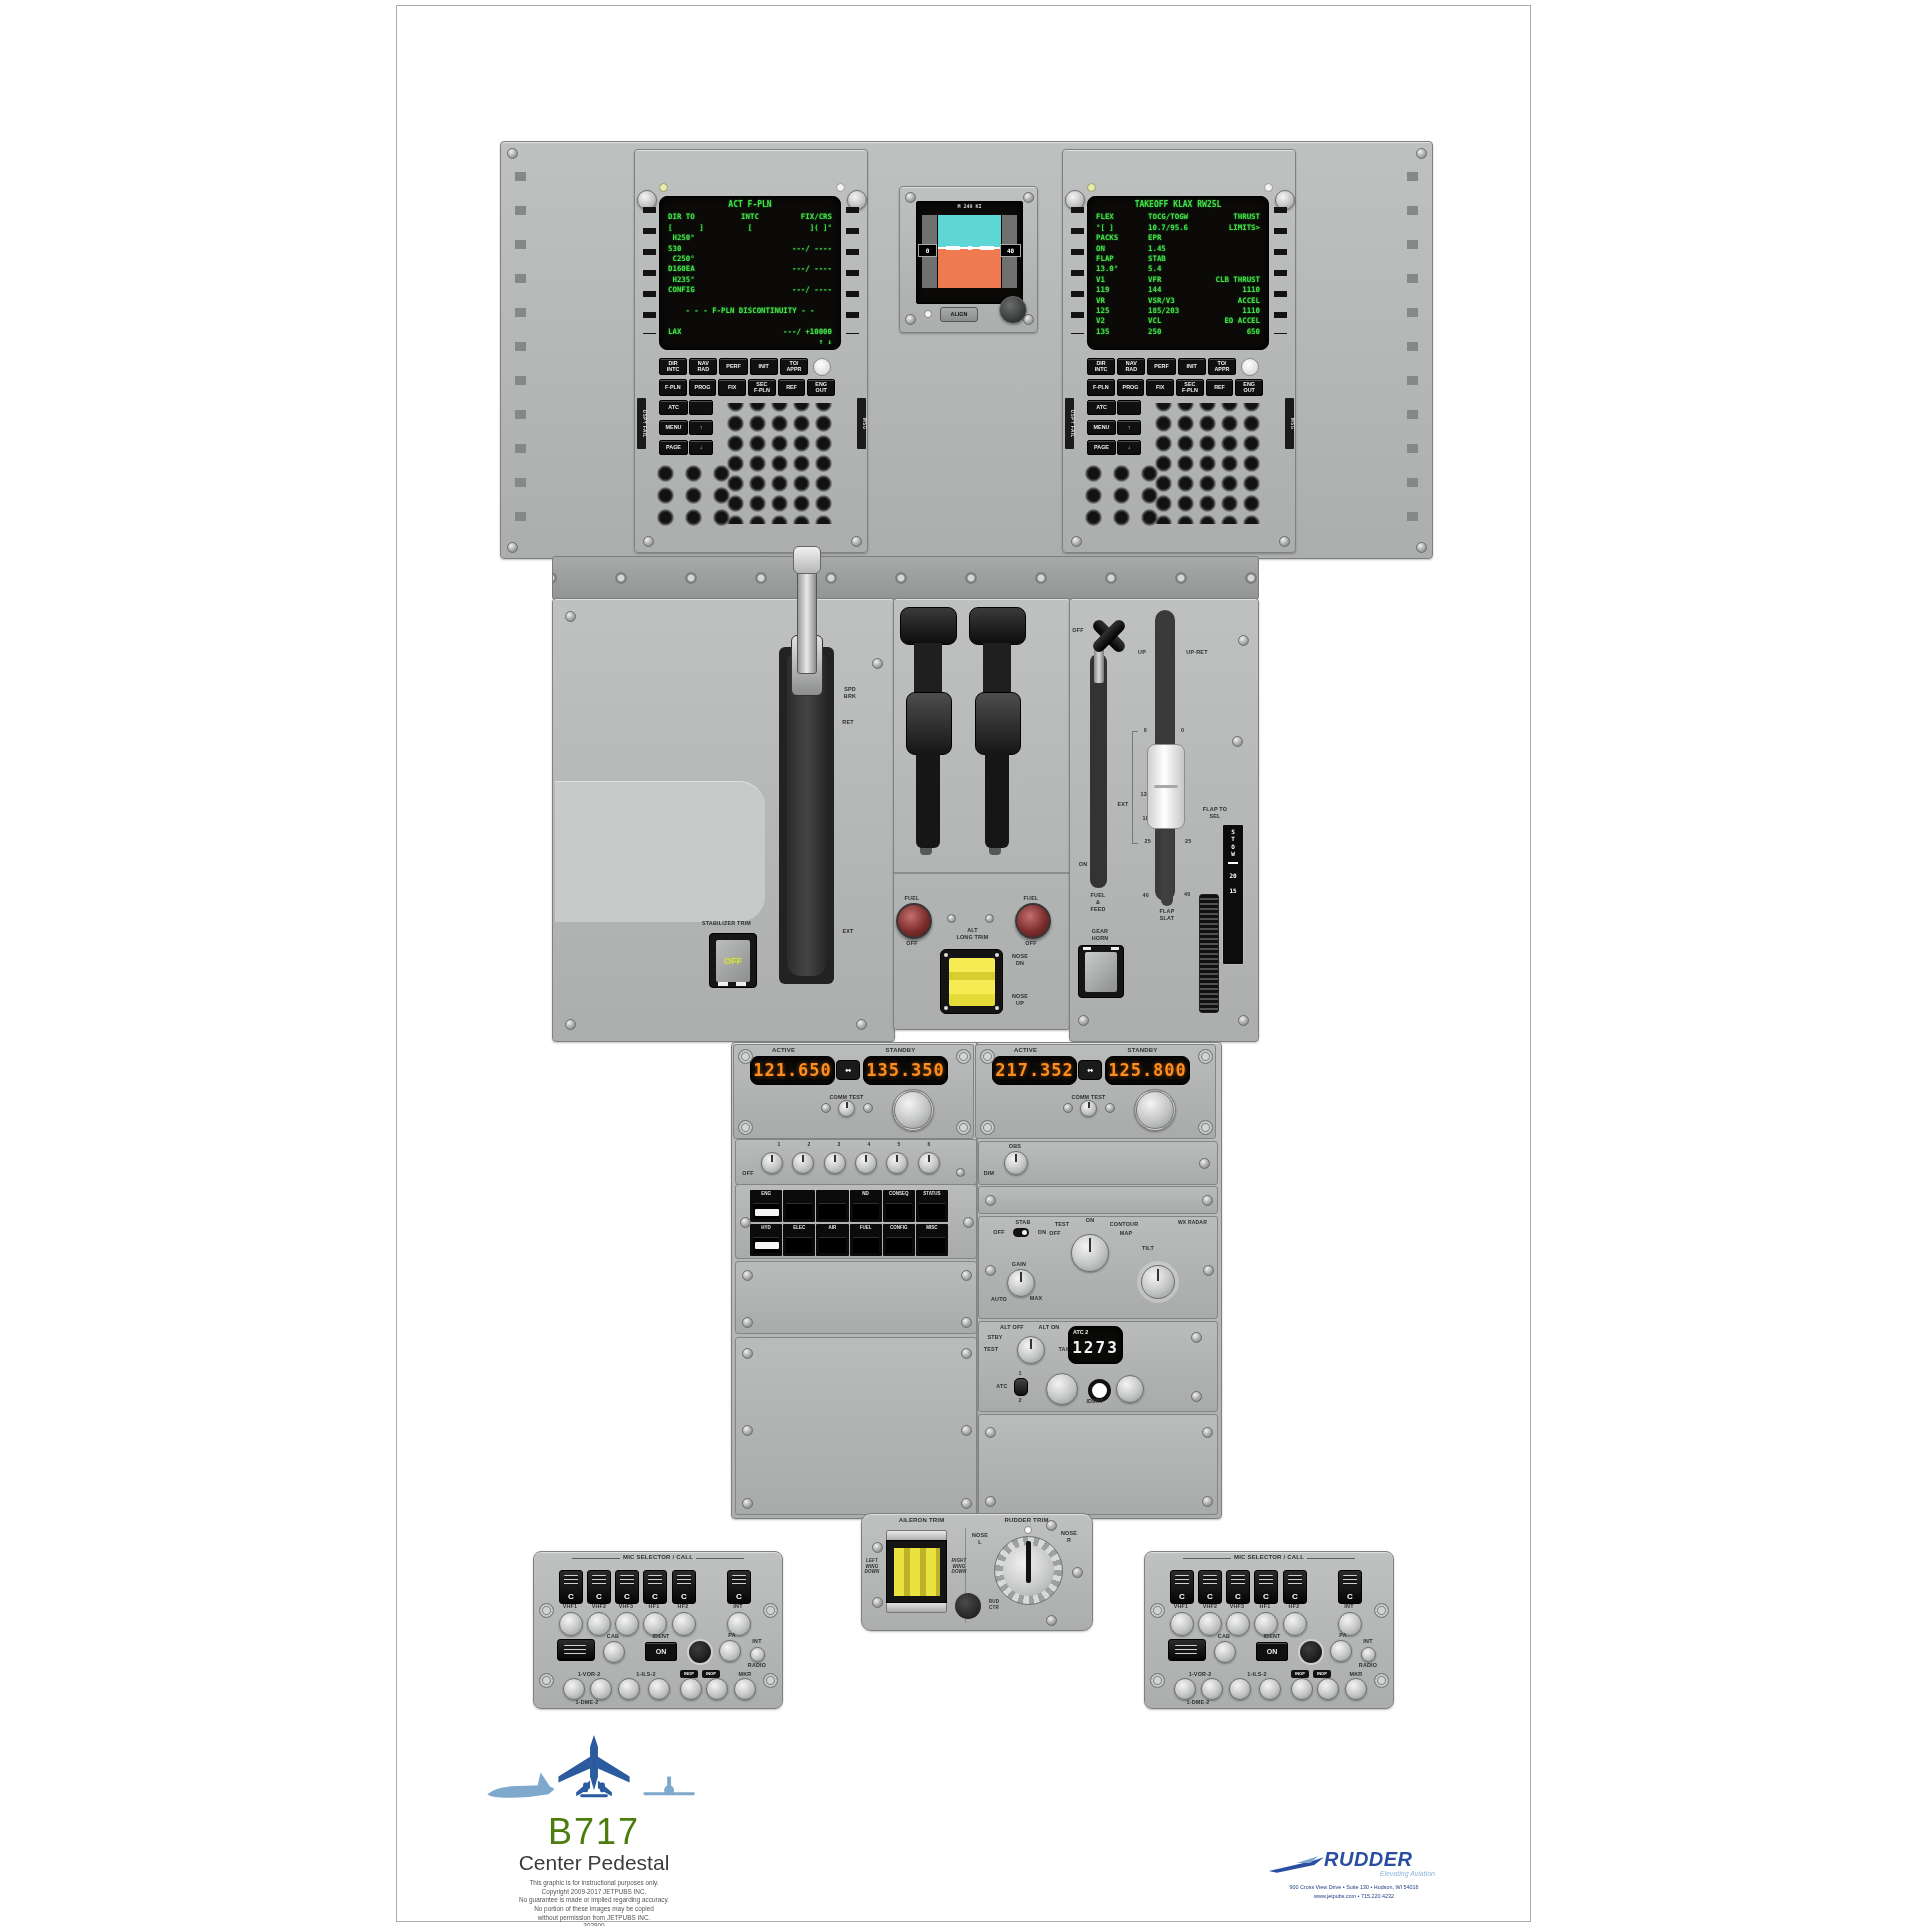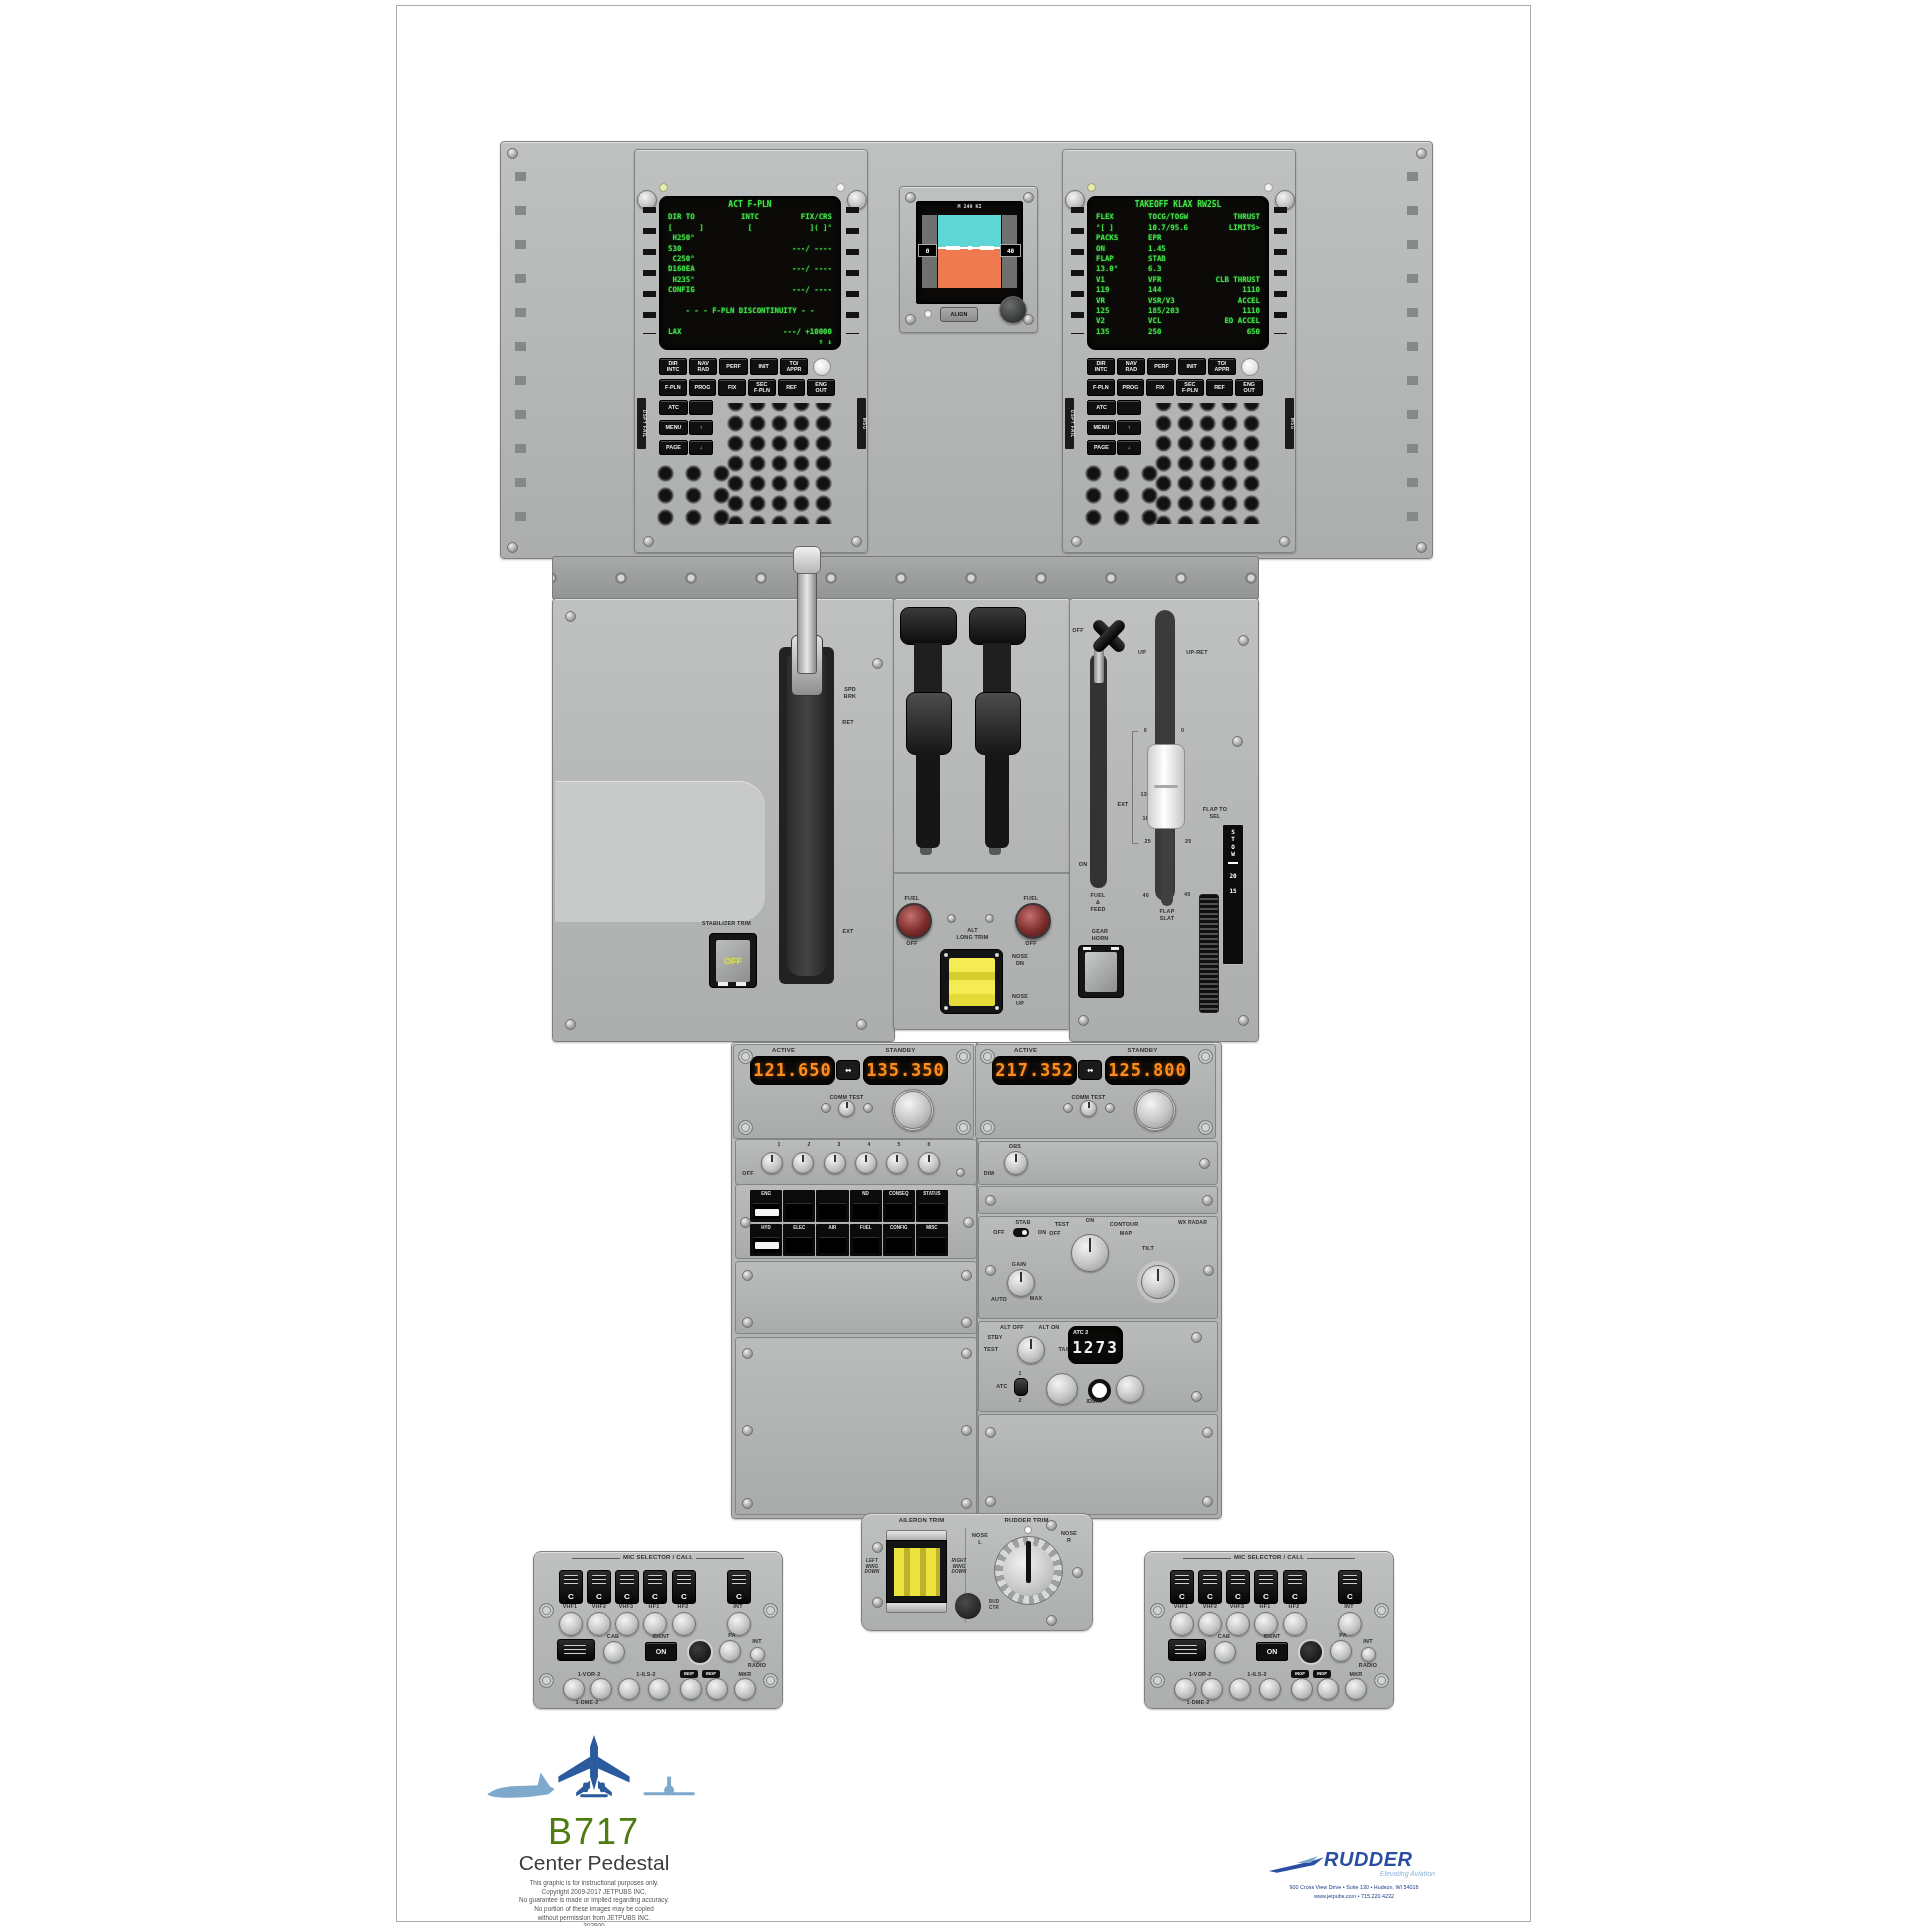--- a/index.html
+++ b/index.html
@@ -227,21 +227,21 @@
             </div>
 
             <div class="crow">
               <span class="cl">FLAP</span>
               <span class="cm">STAB</span>
               <span class="cr"></span>
             </div>
 
             <div class="crow">
               <span class="cl">13.0°</span>
-              <span class="cm">6.3</span>
+              <span class="cm">5.4</span>
               <span class="cr"></span>
             </div>
 
             <div class="crow">
               <span class="cl">V1</span>
               <span class="cm">VFR</span>
               <span class="cr">CLB THRUST</span>
             </div>
 
             <div class="crow">

